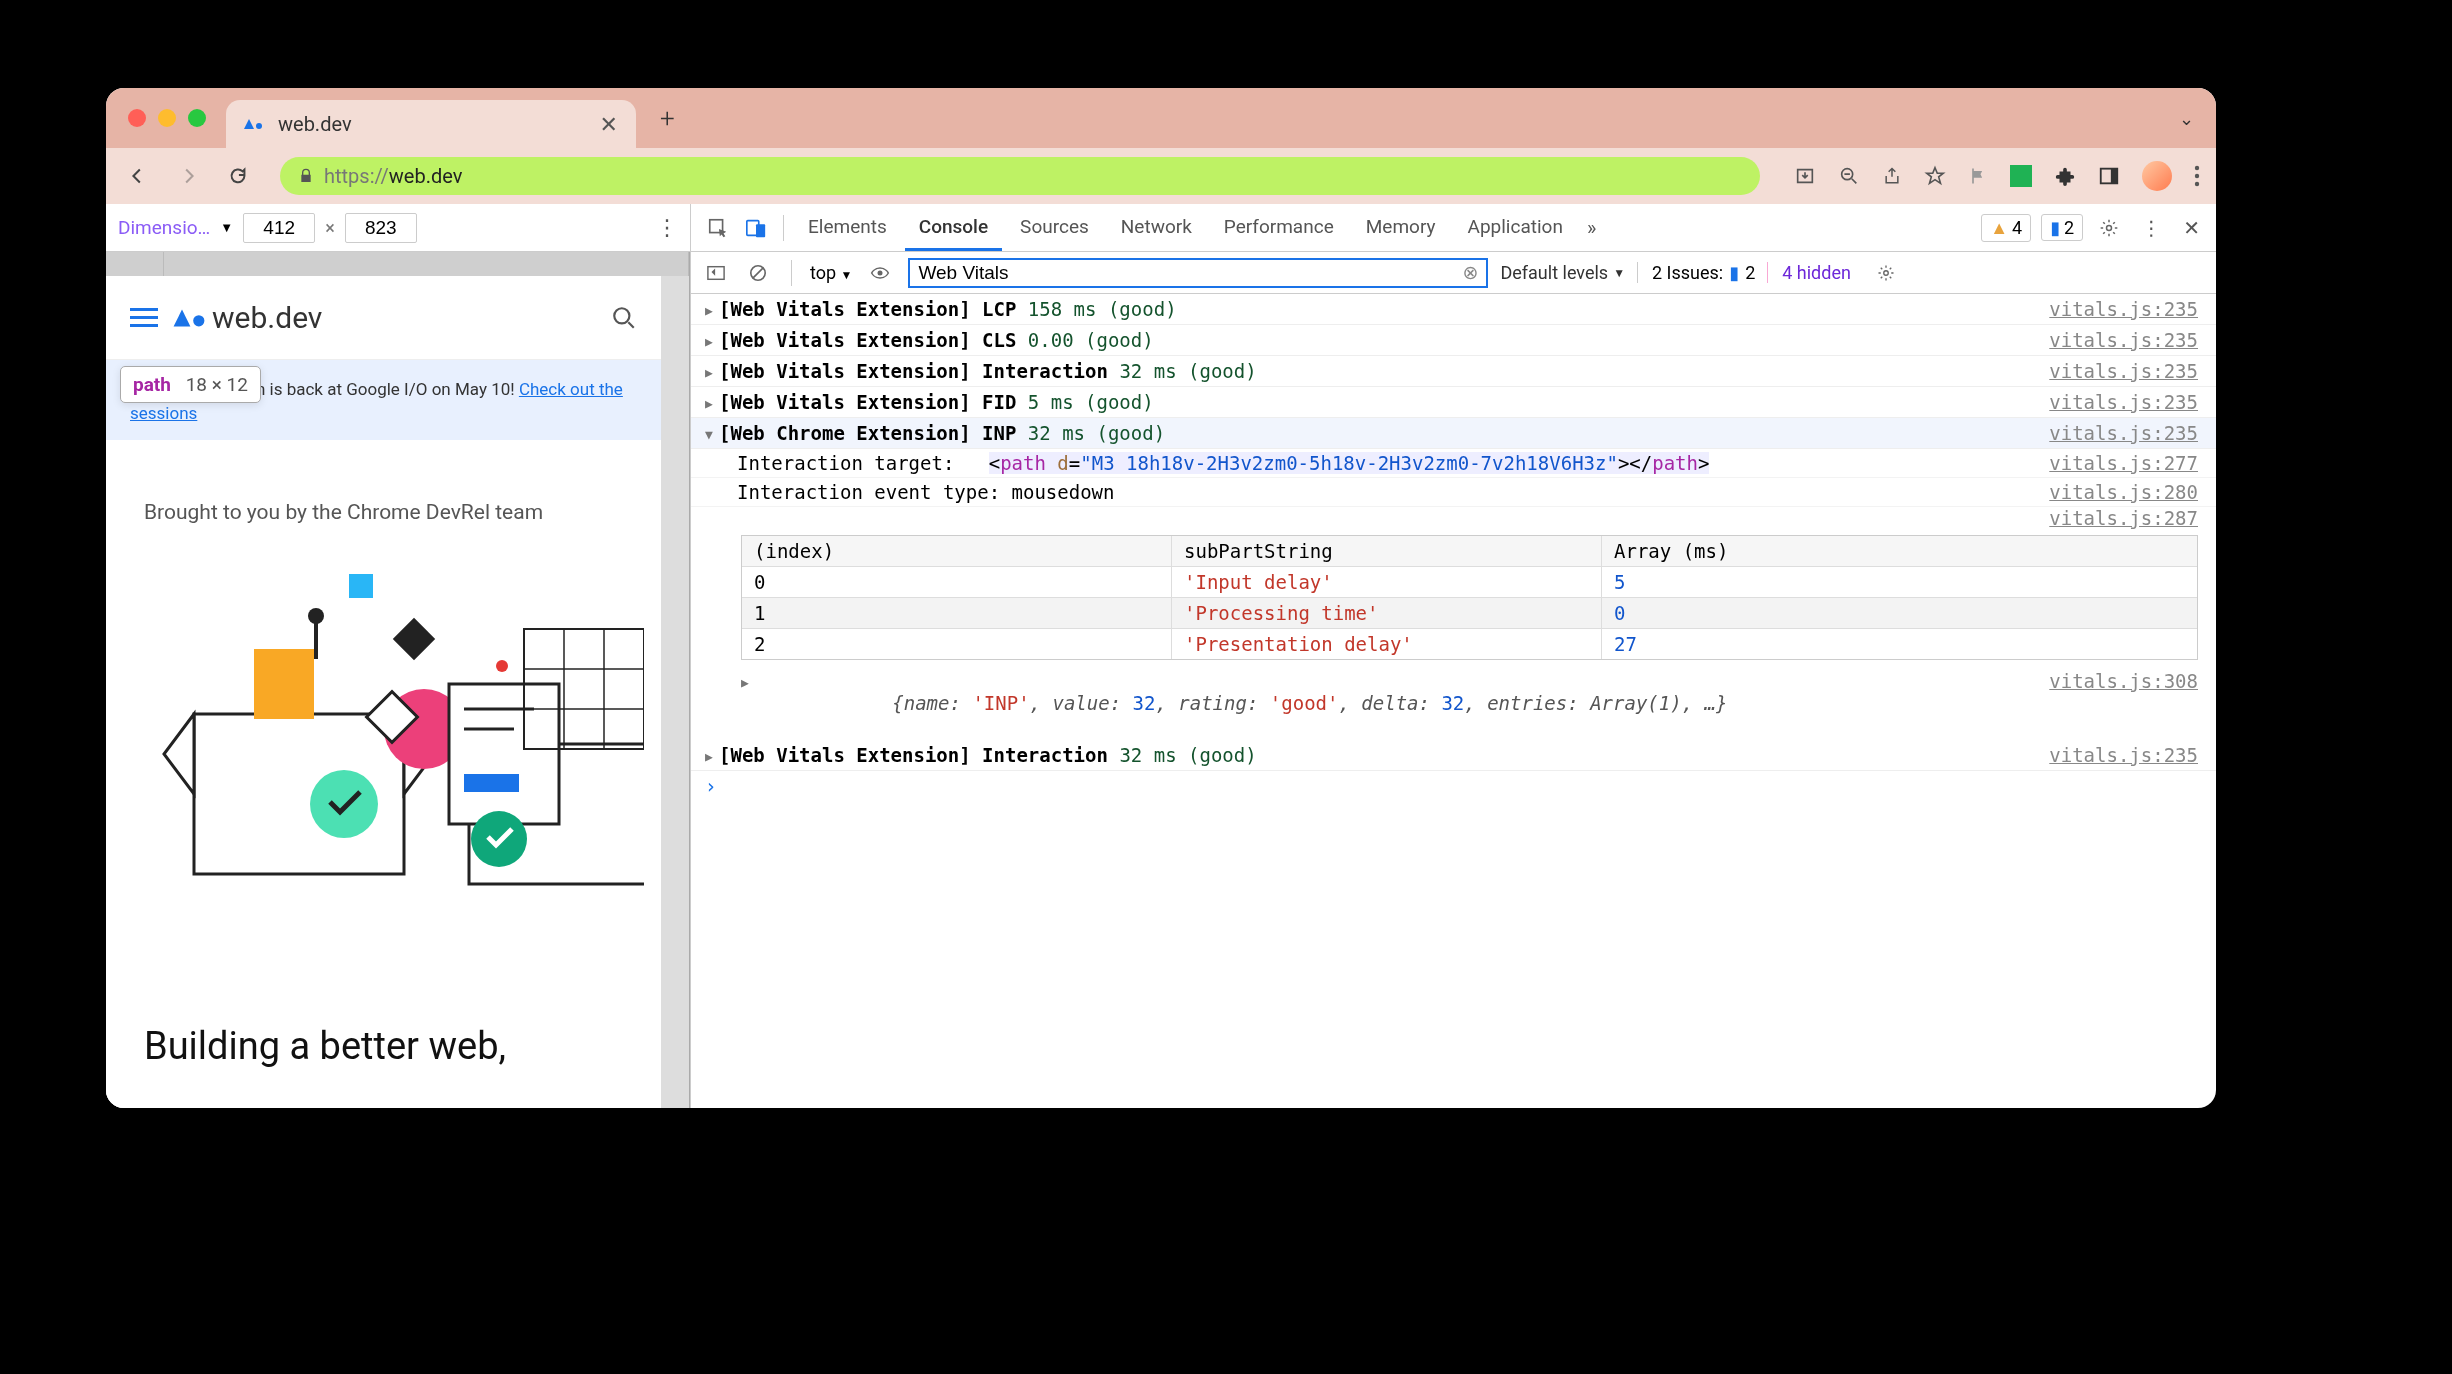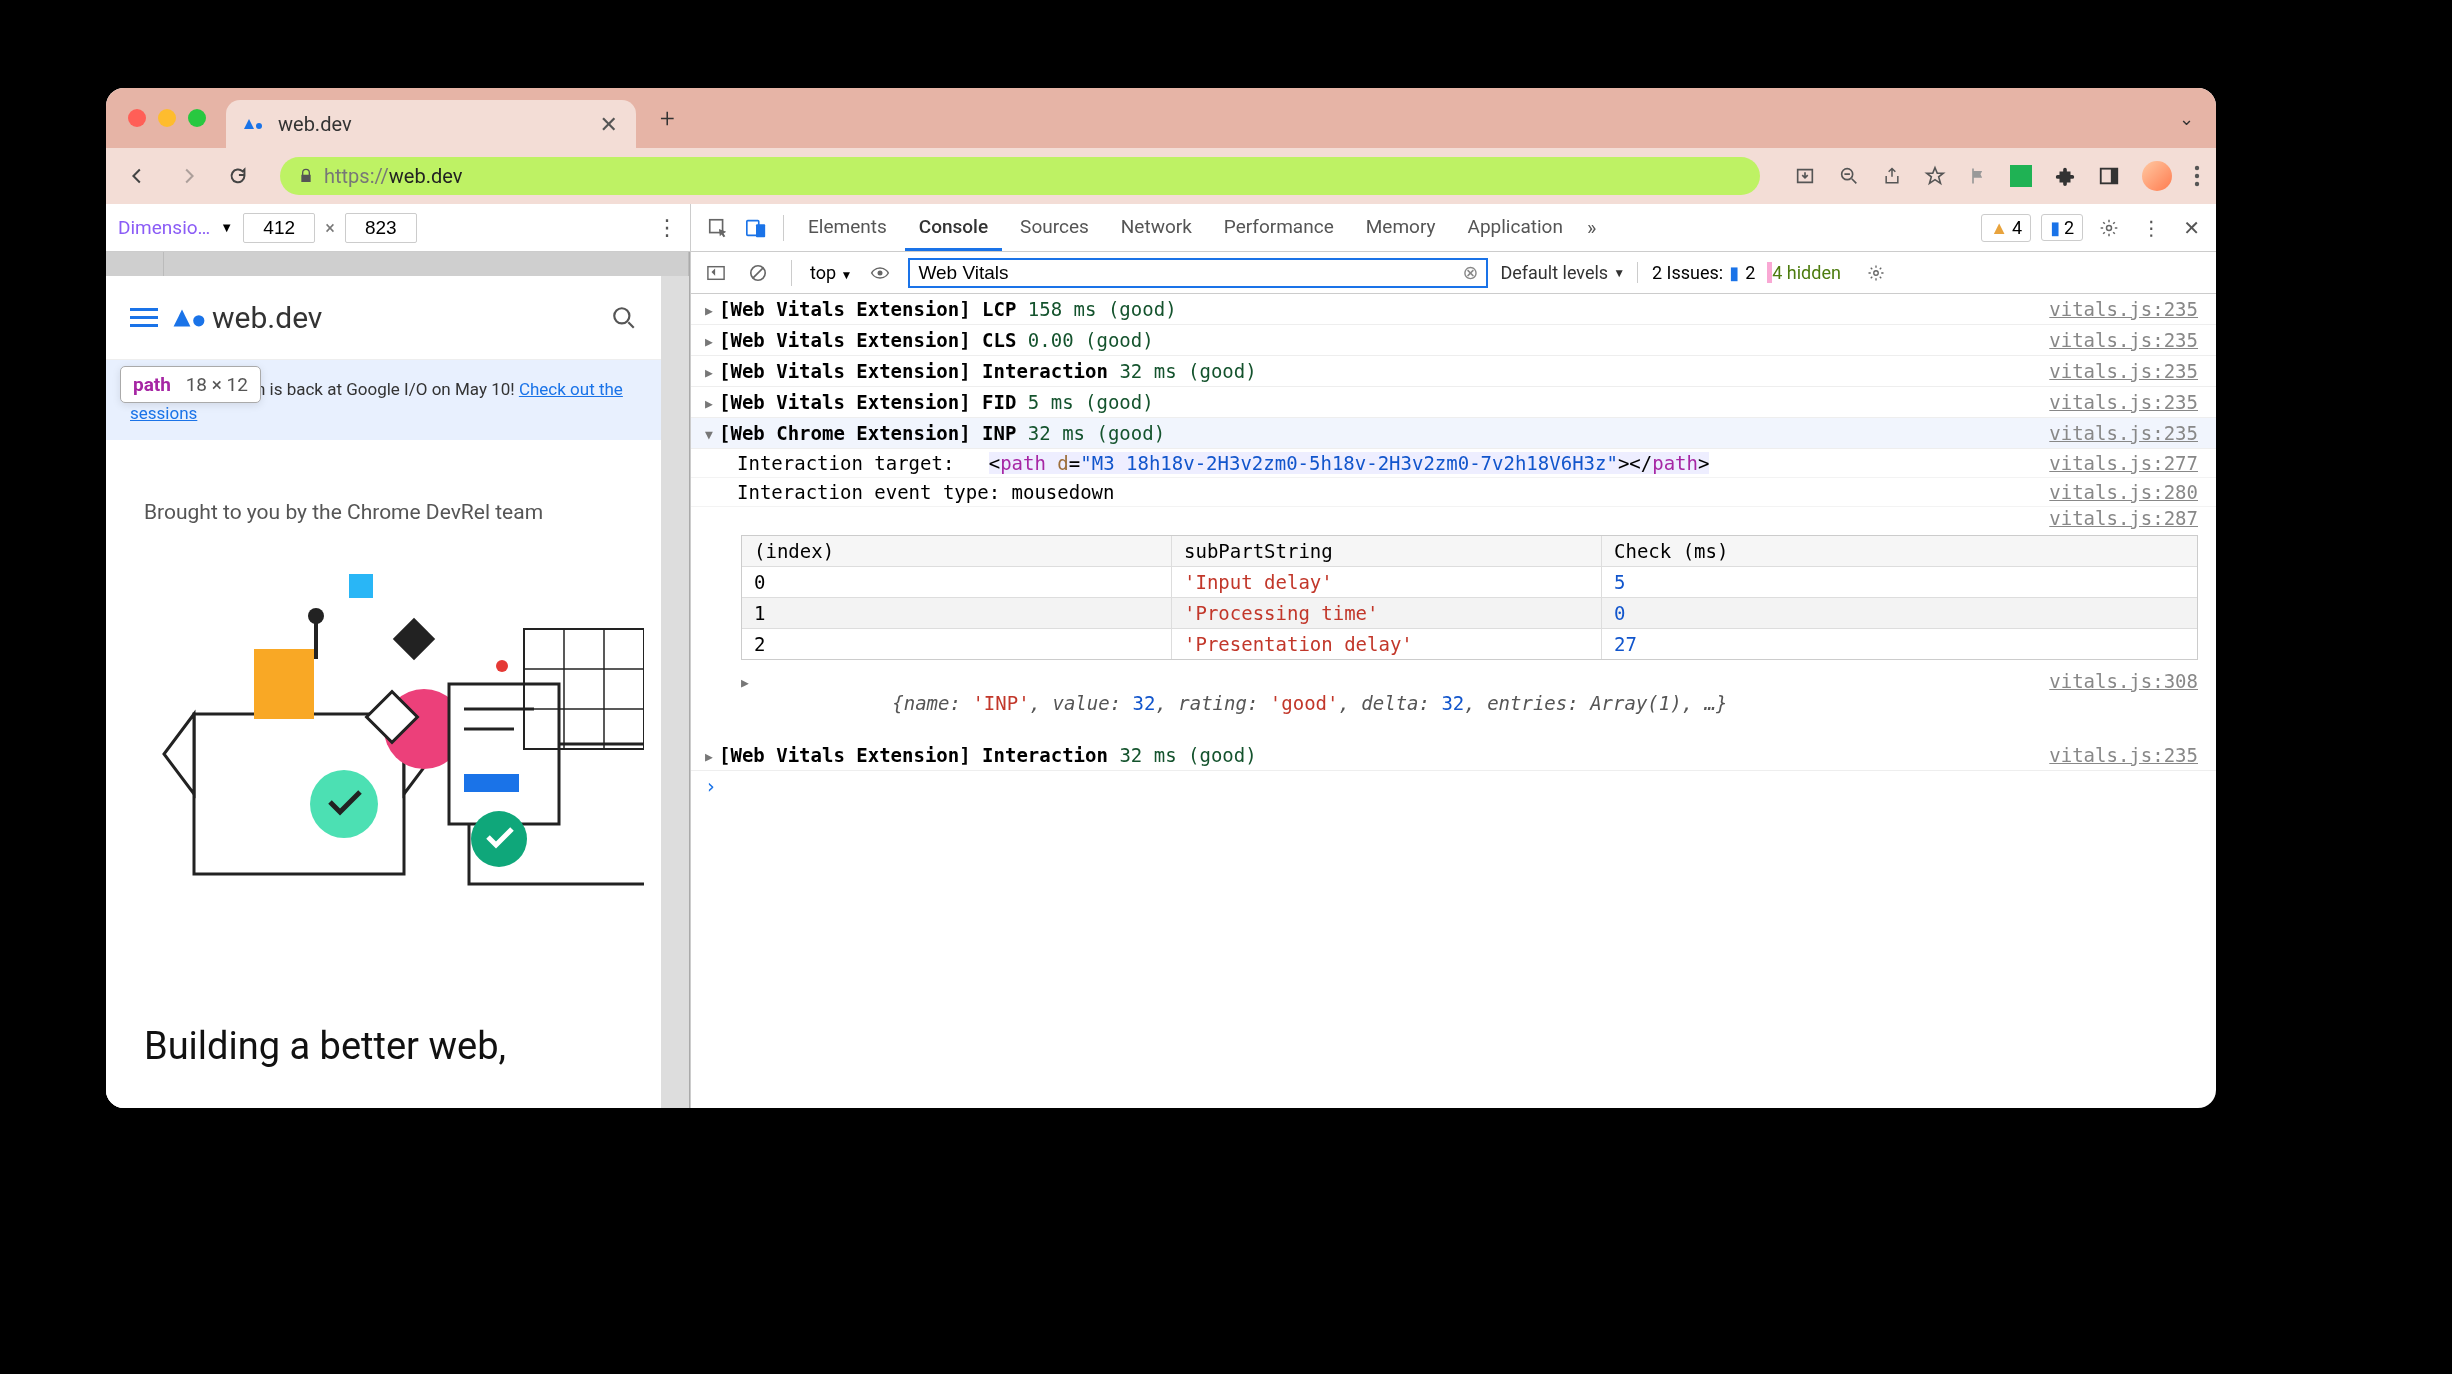--- a/index.html
+++ b/index.html
@@ -64,21 +64,21 @@
 .dt-right { margin-left:auto; display:flex; align-items:center; gap:10px; }
 .badge { display:flex; align-items:center; gap:4px; border:1px solid #ccc; border-radius:3px; padding:2px 8px; font-size:18px; }
 .badge .warn { color:#e8a33d; }
 .badge .info { color:#1a73e8; }
 .dt-toolbar { height:42px; border-bottom:1px solid #ccc; display:flex; align-items:center; padding:0 10px; gap:12px; font-size:18px; }
 .dt-filter { flex-shrink:0; width:580px; height:30px; border:2px solid #1a73e8; padding:0 8px; font-size:19px; background:#fff; display:flex; align-items:center; }
 .dt-filter input { border:none; outline:none; flex:1; font-size:19px; }
 .dt-filter .clear { color:#888; cursor:pointer; }
 .levels { color:#333; display:flex; align-items:center; gap:5px; }
 .issues-r { display:flex; align-items:center; gap:6px; border-left:1px solid #ccc; padding-left:14px; }
-.hidden-r { color:#4d7c0f; border-left:5px solid #f9a8d4; }
+.hidden-r { color:#6d28d9; border-left:1px solid #f9a8d4; padding-left:14px; }
 .gear-r { color:#555; margin-left:8px; }
 .console-body { flex:1; overflow:auto; font-family: Menlo, Consolas, monospace; font-size:19px; }
 .crow { display:flex; border-bottom:1px solid #eee; padding:4px 0 4px 14px; align-items:flex-start; min-height:30px; }
 .crow.expanded { background:#f1f5fd; }
 .tri { width:14px; color:#777; font-size:13px; flex-shrink:0; margin-top:5px; cursor:pointer; }
 .cmsg { flex:1; white-space:pre; }
 .src { color:#888; text-decoration:underline; margin-right:18px; cursor:pointer; margin-left:auto; flex-shrink:0; }
 .k-bold { font-weight:bold; }
 .k-green { color:#14532d; }
 .k-blue { color:#1155cc; }
@@ -413,21 +413,21 @@
         </div>
         <div style="display:flex;">
           <span style="flex:1"></span>
           <span class="src">vitals.js:287</span>
         </div>
 
         <div class="table">
           <div class="table-row head">
             <div class="tc c1">(index)</div>
             <div class="tc c2">subPartString</div>
-            <div class="tc c3">Check (ms)</div>
+            <div class="tc c3">Array (ms)</div>
           </div>
           <div class="table-row">
             <div class="tc c1">0</div>
             <div class="tc c2 k-str">'Input delay'</div>
             <div class="tc c3 k-num">5</div>
           </div>
           <div class="table-row alt">
             <div class="tc c1">1</div>
             <div class="tc c2 k-str">'Processing time'</div>
             <div class="tc c3 k-num">0</div>

